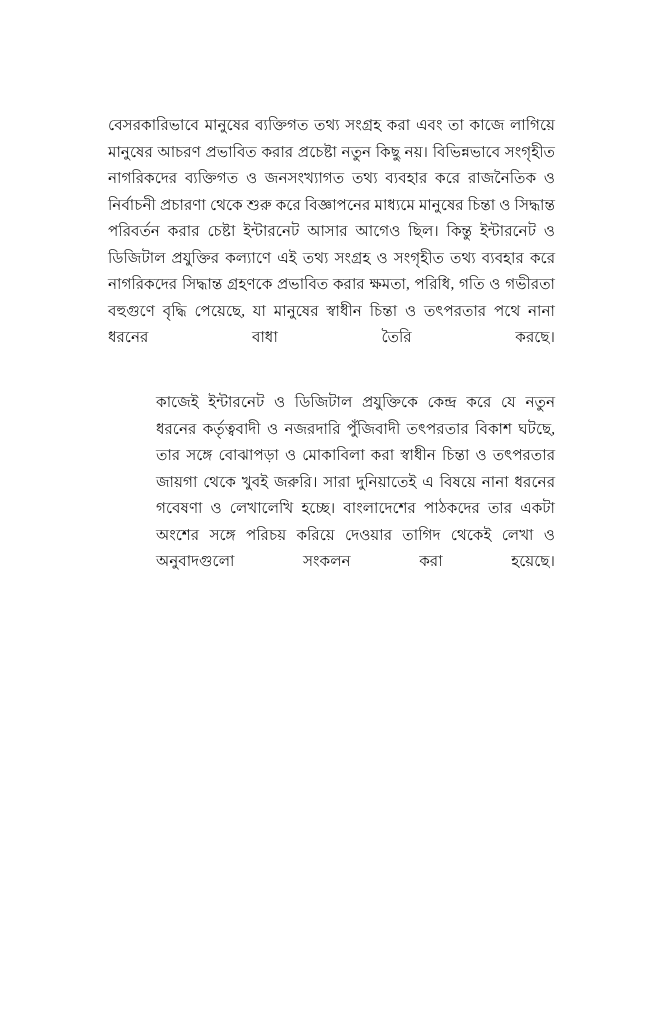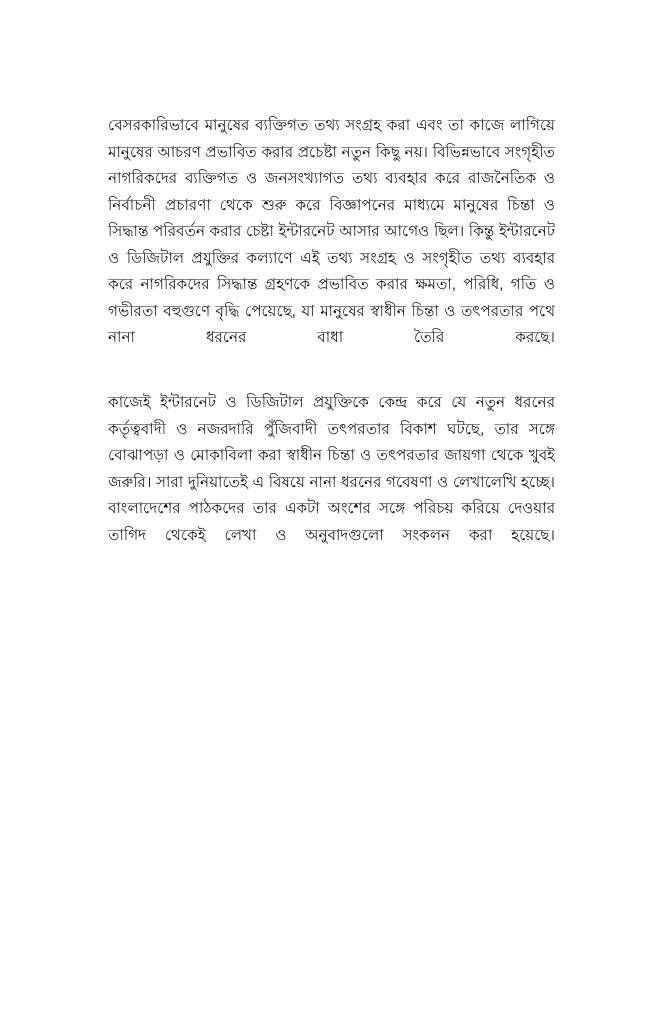--- a/index.html
+++ b/index.html
@@ -21,35 +21,36 @@
   .text-column {
     position: absolute;
     left: 108px;
     top: 112px;
     width: 447px;
   }
 
   .para {
     margin: 0 0 12px 0;
     padding: 0;
-    font-family: Liberation Sans, sans-serif;
+    font-family: Liberation Serif, serif;
     font-size: 15.2px;
     line-height: 26.5px;
     color: #151515;
     text-align: justify;
     text-justify: inter-word;
     word-spacing: 0.02em;
     letter-spacing: 0;
     -webkit-font-feature-settings: "kern" 1, "liga" 1;
     font-feature-settings: "kern" 1, "liga" 1;
     text-rendering: optimizeLegibility;
   }
 
   .para:last-child {
     margin-bottom: 0;
+    margin-left: 48px;
   }
 
   
   .para::after {
     content: "";
     display: inline-block;
     width: 100%;
   }
 </style>
 </head>

